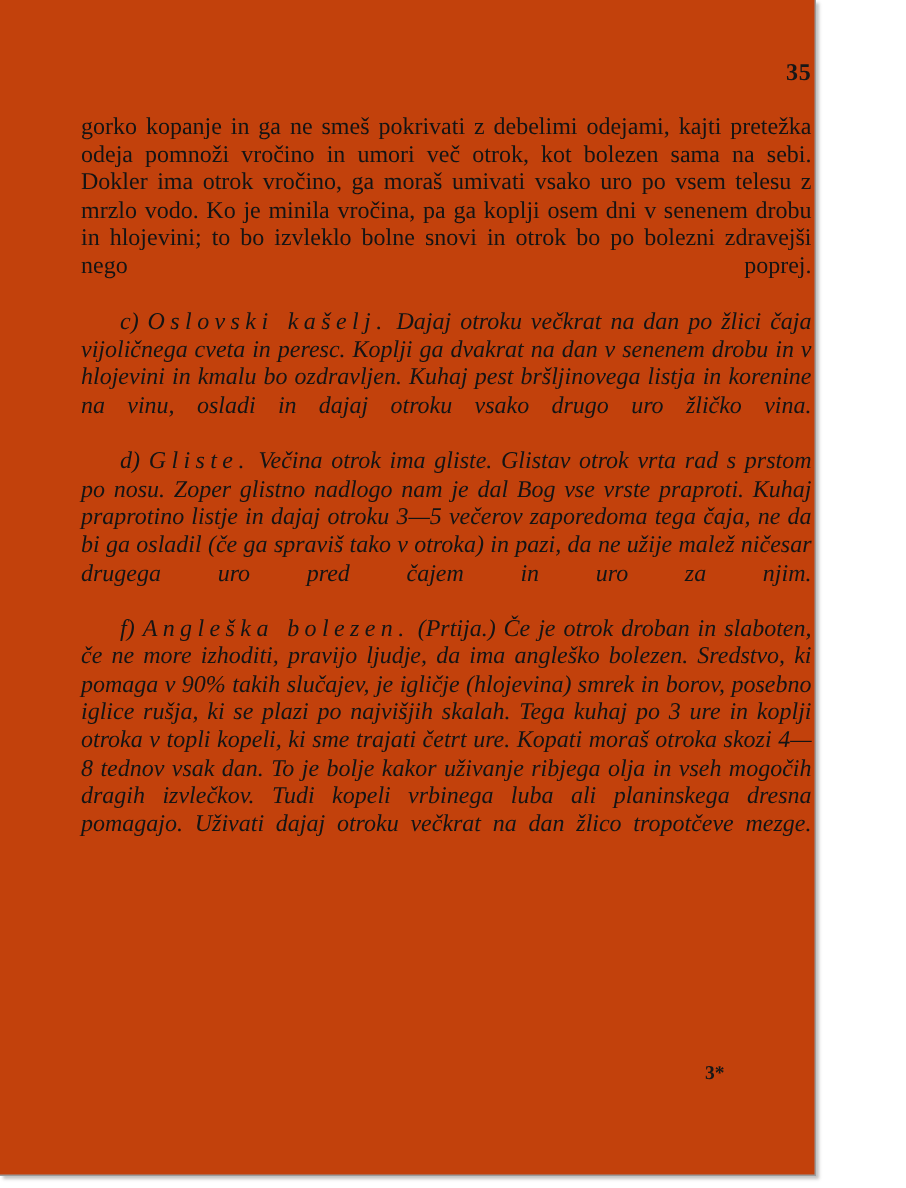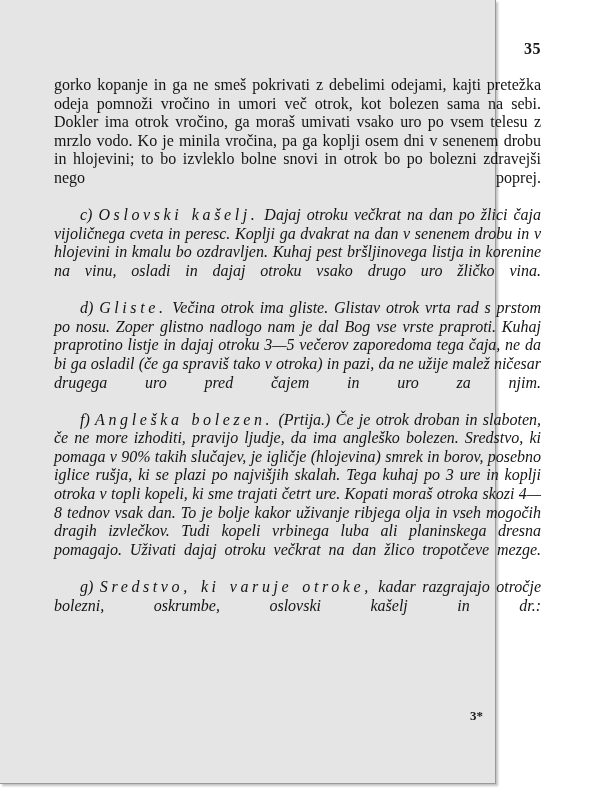--- a/index.html
+++ b/index.html
@@ -14,23 +14,23 @@
     font-family: "Liberation Serif", "DejaVu Serif", serif;
     color: #111111;
     overflow: hidden;
   }
 
   
   .page-sheet {
     position: absolute;
     left: 0;
     top: 0;
-    width: 496px;
+    width: 544px;
     height: 784px;
-    background: #e5e5e5;
+    background: #c2410c;
     border-right: 1px solid #9a9a9a;
     border-bottom: 1px solid #9a9a9a;
     box-shadow: 2px 2px 2px rgba(120,120,120,0.45);
     box-sizing: border-box;
   }
 
   .page-number-row {
     position: absolute;
     left: 0;
     top: 40px;
@@ -100,20 +100,19 @@
   <div class="page-number-row">
     <span class="page-number">35</span>
   </div>
 
   <div class="text-column">
 
   <p class="body-para"><span>gorko kopanje in ga ne smeš pokrivati z debelimi odejami, kajti pretežka odeja pomnoži vročino in umori več otrok, kot bolezen sama na sebi. Dokler ima otrok vročino, ga moraš umivati vsako uro po vsem telesu z mrzlo vodo. Ko je minila vročina, pa ga koplji osem dni v senenem drobu in hlojevini; to bo izvleklo bolne snovi in otrok bo po bolezni zdravejši nego poprej.</span></p>
       <p class="body-para indented"><span>c)</span> <span class="spaced-term">Oslovski kašelj.</span> <span>Dajaj otroku večkrat na dan po žlici čaja vijoličnega cveta in peresc. Koplji ga dvakrat na dan v senenem drobu in v hlojevini in kmalu bo ozdravljen. Kuhaj pest bršljinovega listja in korenine na vinu, osladi in dajaj otroku vsako drugo uro žličko vina.</span></p>
       <p class="body-para indented"><span>d)</span> <span class="spaced-term">Gliste.</span> <span>Večina otrok ima gliste. Glistav otrok vrta rad s prstom po nosu. Zoper glistno nadlogo nam je dal Bog vse vrste praproti. Kuhaj praprotino listje in dajaj otroku 3—5 večerov zaporedoma tega čaja, ne da bi ga osladil (če ga spraviš tako v otroka) in pazi, da ne užije malež ničesar drugega uro pred čajem in uro za njim.</span></p>
       <p class="body-para indented"><span>f)</span> <span class="spaced-term">Angleška bolezen.</span> <span>(Prtija.) Če je otrok droban in slaboten, če ne more izhoditi, pravijo ljudje, da ima angleško bolezen. Sredstvo, ki pomaga v 90% takih slučajev, je igličje (hlojevina) smrek in borov, posebno iglice rušja, ki se plazi po najvišjih skalah. Tega kuhaj po 3 ure in koplji otroka v topli kopeli, ki sme trajati četrt ure. Kopati moraš otroka skozi 4—8 tednov vsak dan. To je bolje kakor uživanje ribjega olja in vseh mogočih dragih izvlečkov. Tudi kopeli vrbinega luba ali planinskega dresna pomagajo. Uživati dajaj otroku večkrat na dan žlico tropotčeve mezge.</span></p>
-      <p class="body-para indented"><span>g)</span> <span class="spaced-term">Sredstvo, ki varuje otroke,</span> <span>kadar razgrajajo otročje bolezni, oskrumbe, oslovski kašelj in dr.:</span></p>
     </div>
 
   <div class="folio-row">
     <span class="folio-mark">3*</span>
   </div>
 
 </div>
 
 </body></html>

